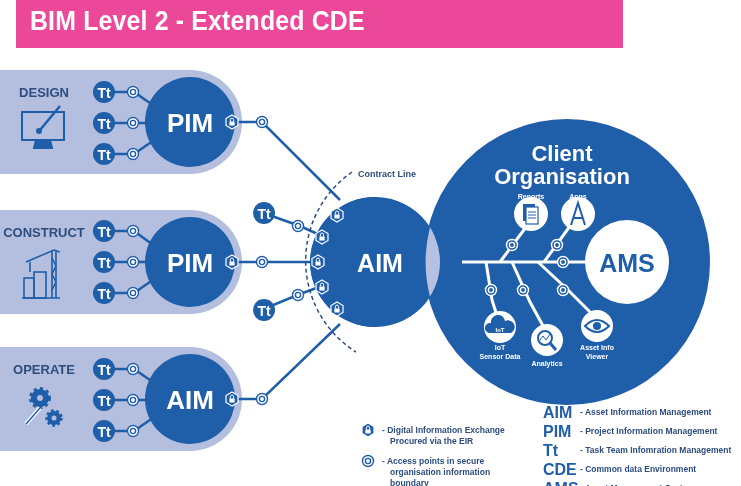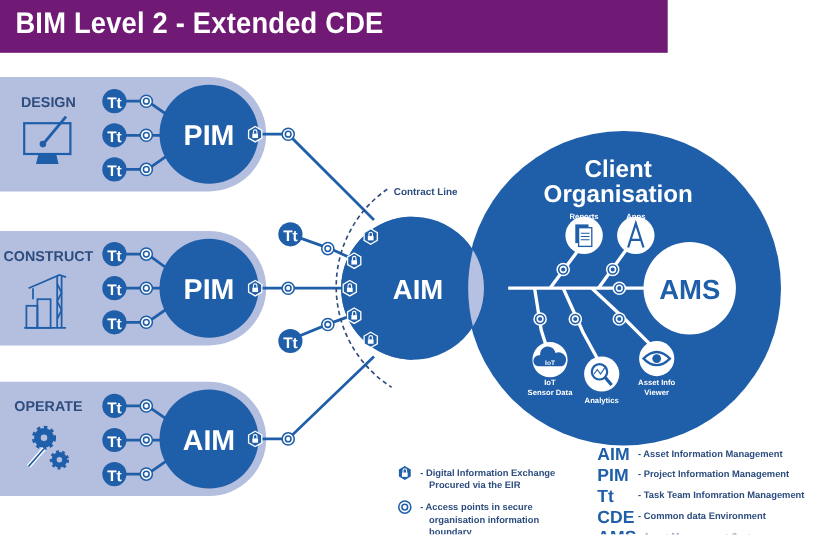--- a/index.html
+++ b/index.html
@@ -1,17 +1,17 @@
 <!DOCTYPE html>
 <html><head>
 <meta charset="utf-8">
 <style>
   html, body { margin: 0; padding: 0; }
   body { width: 741px; height: 486px; overflow: hidden; background: #ffffff; font-family: "DejaVu Sans", sans-serif; position: relative; }
-  .header { position: absolute; left: 0; top: 0; width: 607px; height: 48px; background: #701a75; }
+  .header { position: absolute; left: 16px; top: 0; width: 607px; height: 48px; background: #ec4899; }
   .header-title { position: absolute; left: 14px; top: 6px; color: #ffffff; font-family: "Liberation Sans", sans-serif; font-weight: bold; font-size: 27px; letter-spacing: 0.2px; transform: scaleX(0.92); transform-origin: left center; }
   .logo { position: absolute; left: 672px; top: 6px; width: 60px; height: 36px; }
   .logo-text { position: absolute; left: 700px; top: 26px; color: #fff; font-size: 11px; font-family: "Liberation Sans", sans-serif; margin-left: 31px; }
   svg.diagram { position: absolute; left: 0; top: 0; }
   .lbl { font-family: "Liberation Sans", sans-serif; font-weight: bold; }
 </style>
 </head>
 <body>
 
 <div class="header">

